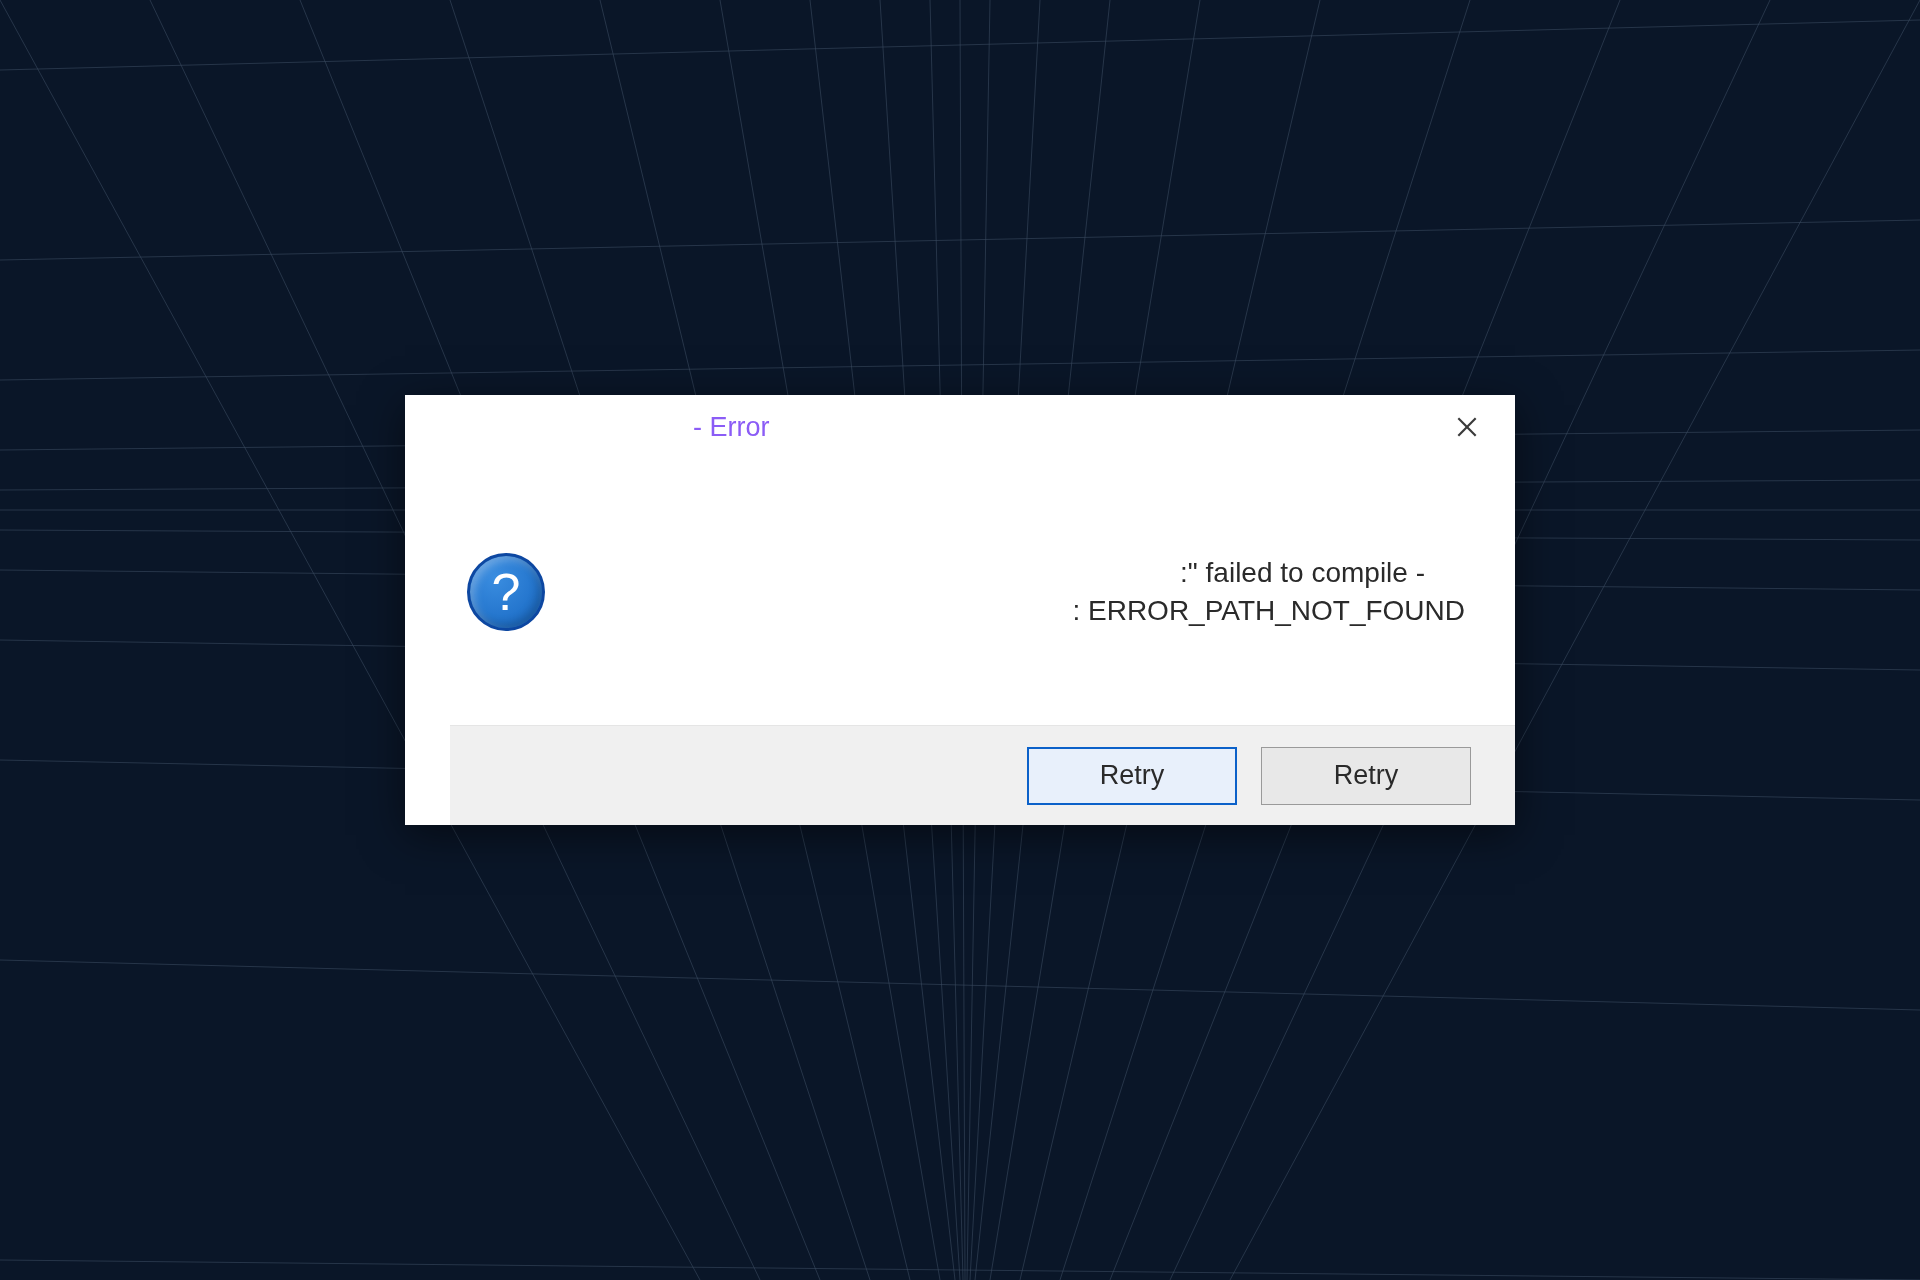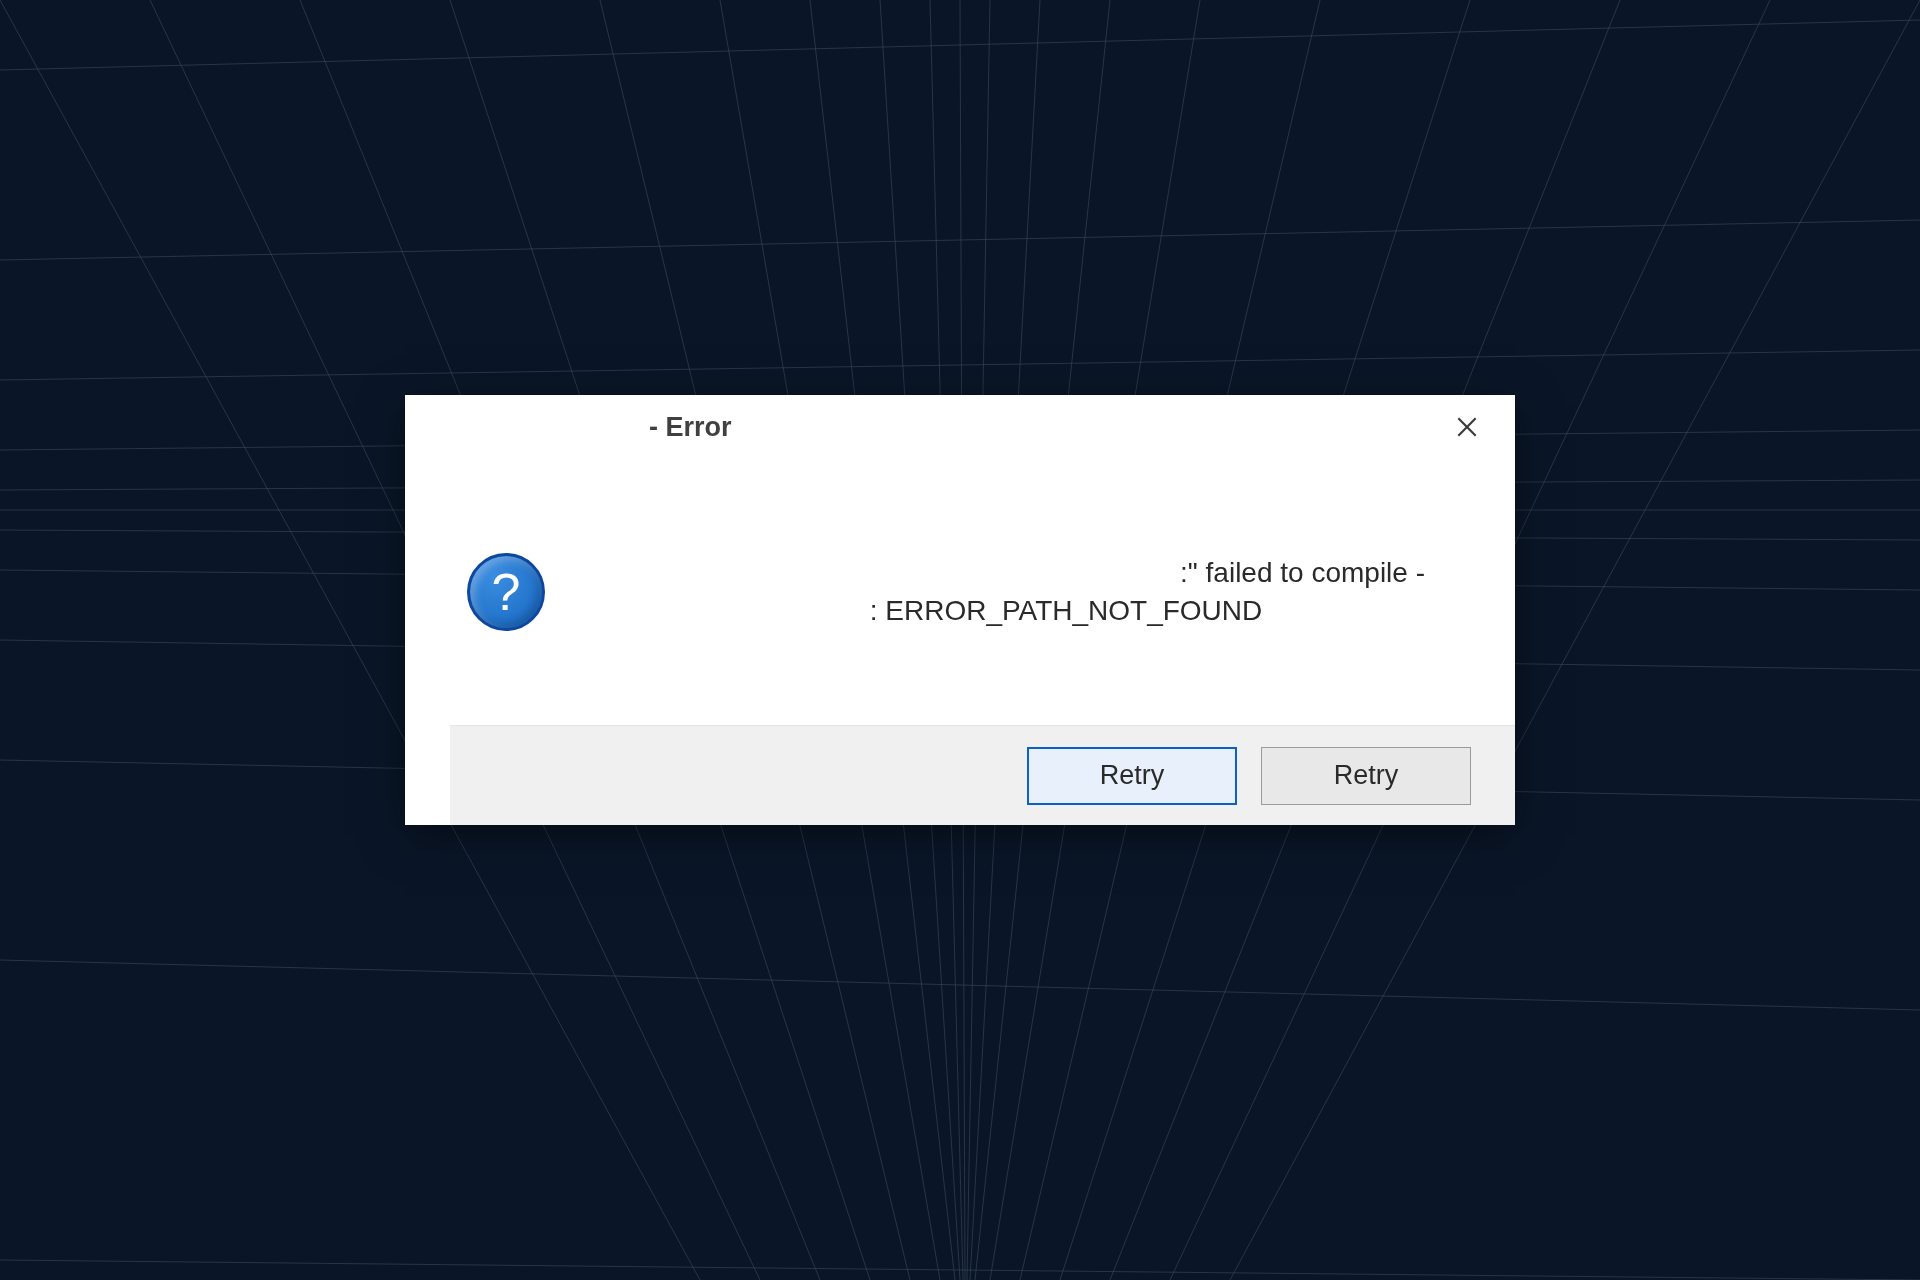--- a/index.html
+++ b/index.html
@@ -50,23 +50,24 @@
       height: 64px;
       display: flex;
       align-items: center;
       justify-content: space-between;
       padding: 0 24px 0 0;
       background: #ffffff;
     }
 
     .title-text {
       font-size: 27px;
-      color: #404040;
-      font-weight: 700;
+      color: #8b5cf6;
+      font-weight: 400;
       padding-left: 244px;
+      margin-left: 44px;
     }
 
     .close-btn {
       width: 48px;
       height: 48px;
       display: flex;
       align-items: center;
       justify-content: center;
       cursor: pointer;
       color: #3a3a3a;
@@ -118,21 +119,21 @@
     }
 
     .message .line1 {
       display: block;
       text-align: right;
       padding-right: 40px;
     }
 
     .message .line2 {
       display: block;
-      text-align: center;
+      text-align: right;
     }
 
     .buttonbar {
       height: 100px;
       background: #f0f0f0;
       border-top: 1px solid #e5e5e5;
       display: flex;
       align-items: center;
       justify-content: flex-end;
       gap: 24px;

